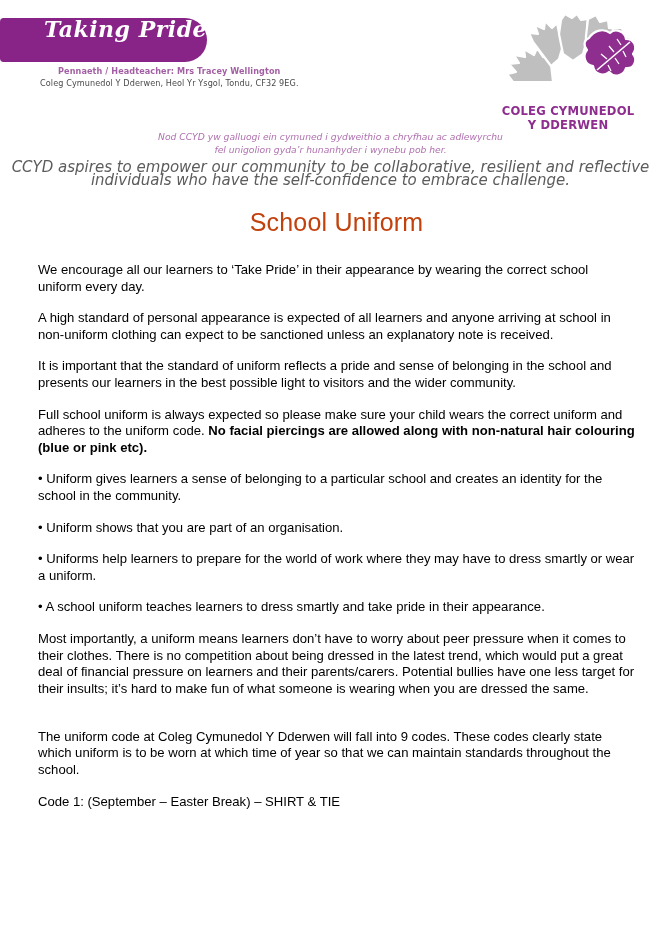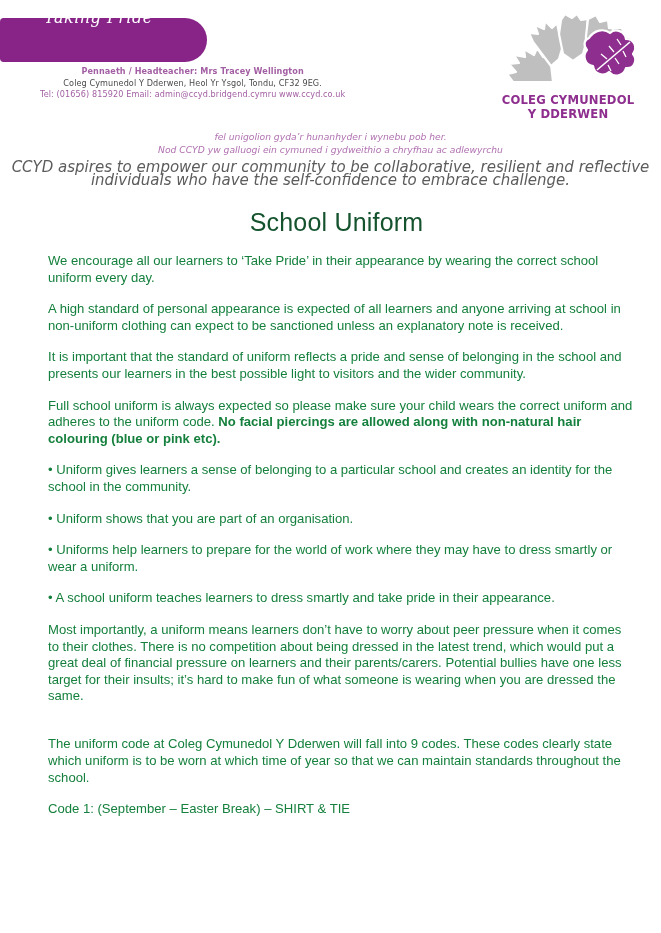--- a/index.html
+++ b/index.html
@@ -30,27 +30,28 @@
     height: 44px;
     background: #882488;
     border-top-right-radius: 24px;
     border-bottom-right-radius: 24px;
     border-top-left-radius: 4px;
     border-bottom-left-radius: 4px;
   }
   .pride-banner-text {
     position: absolute;
     left: 44px;
-    top: 8px;
+    top: 16px;
     color: #ffffff;
     font-family: "DejaVu Serif", serif;
     font-style: italic;
-    font-size: 16px;
+    font-size: 22px;
     letter-spacing: 0.5px;
     white-space: nowrap;
+    font-weight: bold;
   }
 
   .contact-block {
     position: absolute;
     left: 40px;
     top: 66px;
     line-height: 11.6px;
     text-align: center;
   }
   .contact-line {
@@ -83,21 +84,21 @@
     height: 74px;
     display: block;
   }
   .logo-text {
     color: #8E2E8E;
     font-family: "DejaVu Sans", sans-serif;
     font-weight: bold;
     font-size: 11.6px;
     line-height: 14px;
     letter-spacing: 0.2px;
-    margin-top: 5px;
+    margin-top: 16px;
     text-align: center;
   }
 
   
   .mission {
     position: absolute;
     left: 0;
     right: 0;
     top: 130px;
     text-align: center;
@@ -120,54 +121,53 @@
 
   
   .doc {
     position: absolute;
     left: 38px;
     right: 26px;
     top: 208px;
   }
   .doc-title {
     text-align: center;
-    color: #14532d;
+    color: #c2410c;
     font-family: "Liberation Sans", sans-serif;
     font-size: 25px;
     font-weight: normal;
     letter-spacing: 0.2px;
-    margin: 0 0 16px 0;
+    margin: 0 0 25px 0;
   }
   .para {
     font-family: "Liberation Sans", sans-serif;
     font-size: 13.1px;
     line-height: 16.6px;
-    color: #15803d;
-    margin: 0 0 15px 10px;
+    color: #000000;
+    margin: 0 0 15px 0;
     text-align: left;
   }
   .para b { font-weight: bold; }
   .para.heading-run { margin-bottom: 15px; }
   .para.code-line { margin-bottom: 18px; }
   .para-heading {
     font-weight: bold;
   }
 </style>
 </head>
 <body>
 
 <div class="letterhead">
 
   <div class="pride-banner"></div>
   <div class="pride-banner-text">Taking Pride</div>
 
   <div class="contact-block">
     <div class="contact-line head">Pennaeth / Headteacher: Mrs Tracey Wellington</div>
     <div class="contact-line addr">Coleg Cymunedol Y Dderwen, Heol Yr Ysgol, Tondu, CF32 9EG.</div>
-    <div class="contact-line tel">Tel: (01656) 815920  Email: admin@ccyd.bridgend.cymru  www.ccyd.co.uk</div>
   </div>
 
   <div class="logo">
     <svg class="logo-mark" viewBox="0 0 150 74">
       <g fill="#BFBFBF" stroke="#ffffff" stroke-width="2.2" stroke-linejoin="round">
         <path d="M20 68 L14 60 L23 58 L16 50 L26 49 L21 41 L32 43 L31 35 L41 41 L44 34 L50 43 L56 39 L58 50 L60 68 Z"></path>
         <path d="M40 28 L36 19 L45 20 L42 11 L51 15 L52 7 L59 14 L64 9 L66 19 L73 18 L71 28 L66 45 L58 52 Z"></path>
         <path d="M68 6 L72 0 L79 4 L84 0 L88 6 L95 5 L94 13 L100 15 L95 22 L90 40 L80 47 L70 40 L66 20 Z"></path>
         <path d="M95 5 L103 1 L107 8 L115 6 L116 14 L123 15 L120 23 L125 29 L118 33 L112 45 L100 49 L92 42 L93 22 Z"></path>
         <path d="M121 14 L129 14 L131 22 L138 24 L135 32 L140 39 L133 43 L133 52 L125 52 L120 60 L111 55 L104 58 L104 46 L112 36 Z"></path>
@@ -180,22 +180,22 @@
       <path d="M130 37 L133 43 M122 44 L126 50 M115 51 L118 57" stroke="#ffffff" stroke-width="1.3" fill="none"></path>
     </svg>
     <div class="logo-text">
       <div>COLEG CYMUNEDOL</div>
       <div>Y DDERWEN</div>
     </div>
   </div>
 
   <div class="mission">
     <div class="mission-cy">
+      <div>Nod CCYD yw galluogi ein cymuned i gydweithio a chryfhau ac adlewyrchu</div>
       <div>fel unigolion gyda’r hunanhyder i wynebu pob her.</div>
-      <div>Nod CCYD yw galluogi ein cymuned i gydweithio a chryfhau ac adlewyrchu</div>
     </div>
     <div class="mission-en">
       <div>CCYD aspires to empower our community to be collaborative, resilient and reflective</div>
       <div>individuals who have the self-confidence to embrace challenge.</div>
     </div>
   </div>
 </div>
 
 <div class="doc">
 

